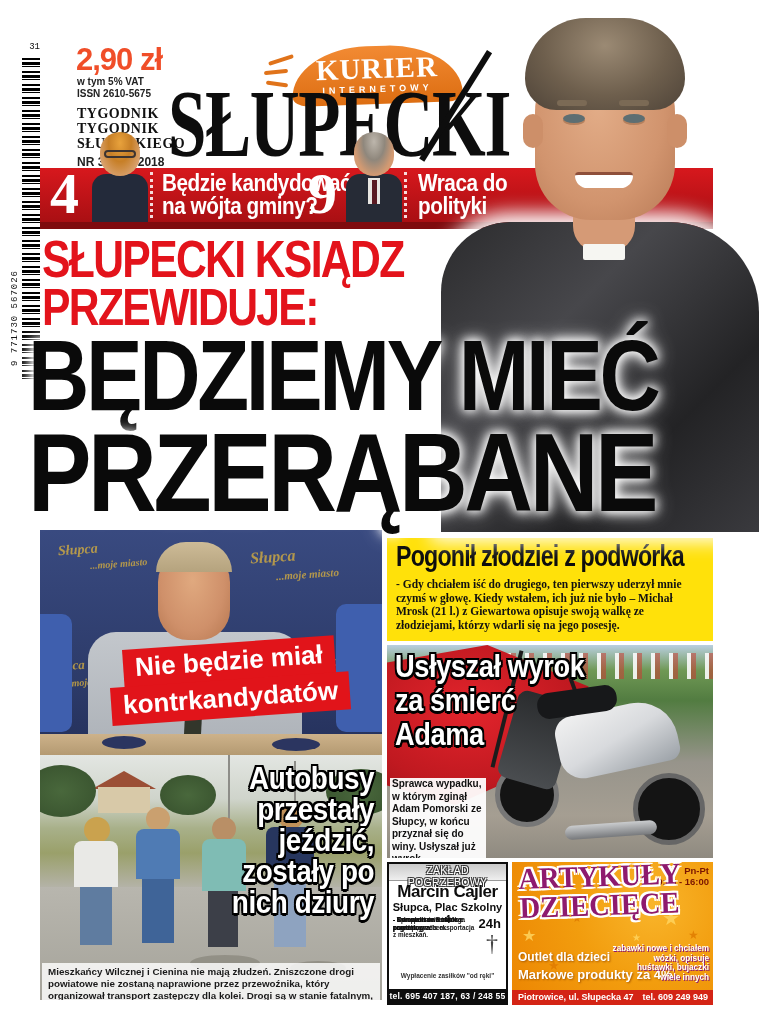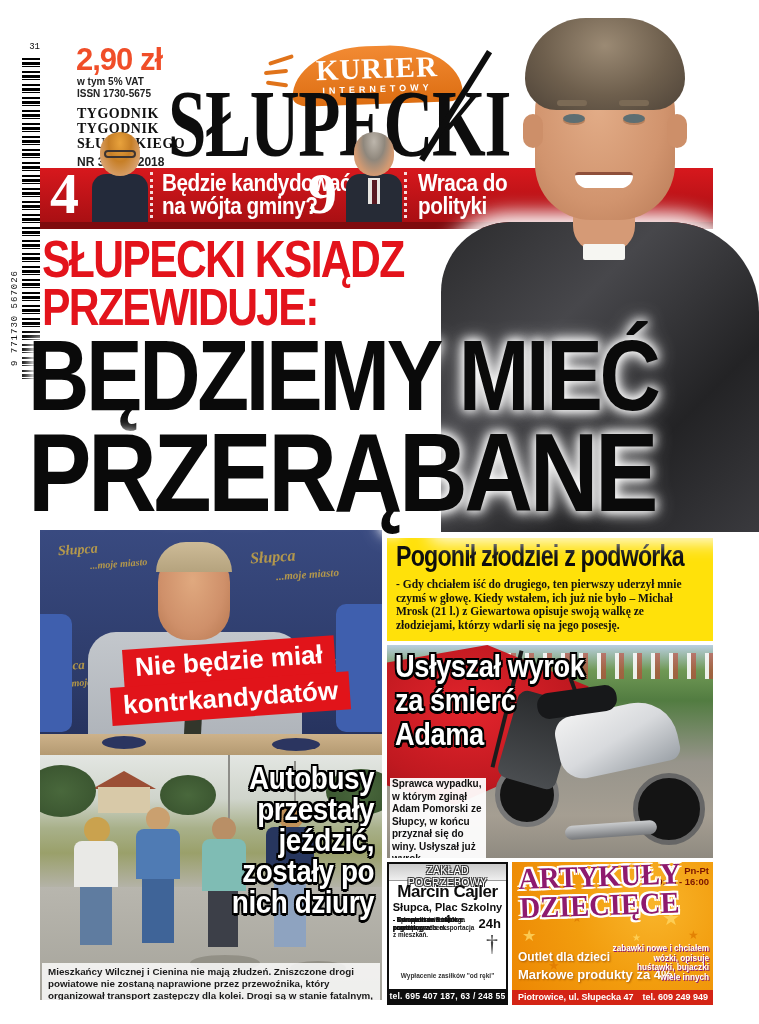--- a/index.html
+++ b/index.html
@@ -194,21 +194,21 @@
 
 <div id="page">
 
   <div class="barcode">
     <div class="bars"></div>
     <div class="num">9 771730 567026</div>
     <div class="extra">31</div>
   </div>
   <div class="price">2,90 zł</div>
   <div class="price-note">w tym 5% VAT</div>
-  <div class="issn">ISSN 1730-5675</div>
+  <div class="issn">ISSN 2610-5675</div>
   <div class="weekly">
     <span style="position:static">TYGODNIK</span><br>
     <span style="position:static">TYGODNIK</span><br>
     <span style="position:static">SŁUPECKIEGO</span>
   </div>
   <div class="issue-no">NR 35/803/2018</div>
   <div class="issue-date">31 sierpnia</div>
 
   <div class="ray ray1"></div>
   <div class="ray ray2"></div>

